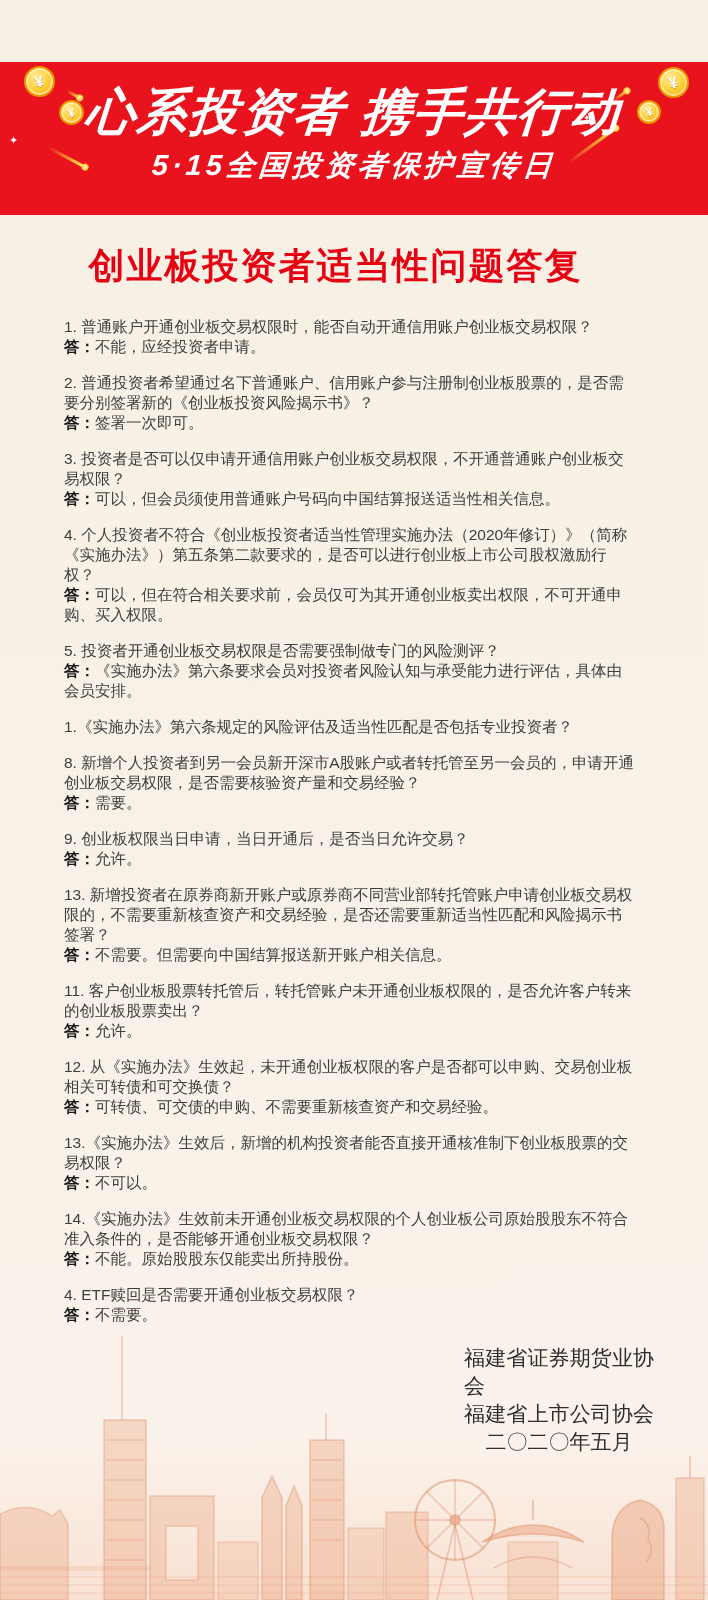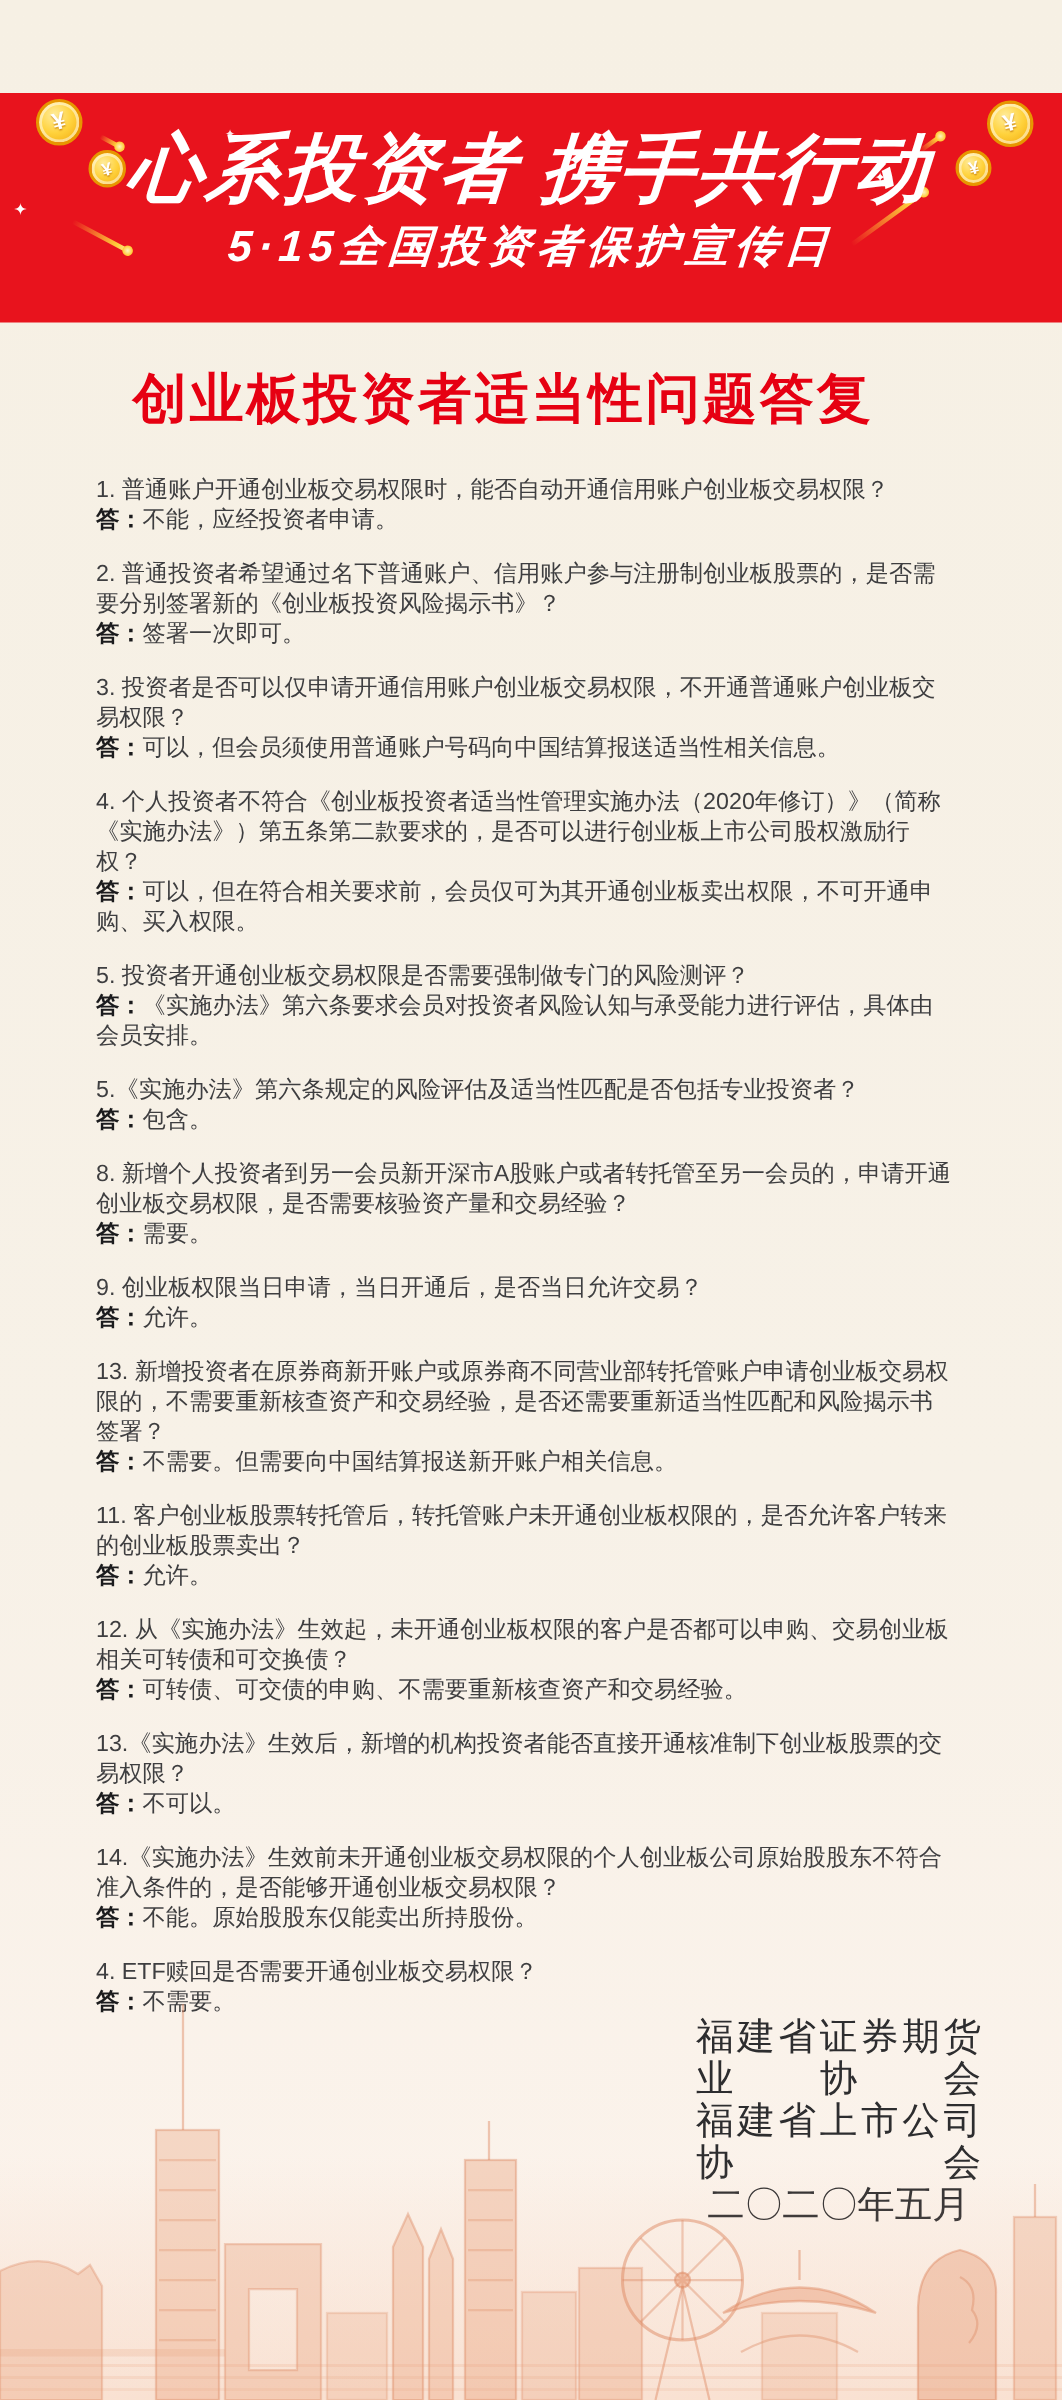--- a/index.html
+++ b/index.html
@@ -60,21 +60,21 @@
   .qa-list{
     position:absolute;top:317px;left:64px;width:584px;
     font-size:15.5px;line-height:20px;color:#3e3e40;
   }
   .qa-item{margin:0 12px 16px 0;}
   .qa-item p{margin:0;}
   .ans-label{font-weight:700;color:#1b1b1d;}
   
   .footer{
     position:absolute;top:1344px;right:54px;width:190px;
-    font-size:25px;line-height:28px;color:#2d2d2f;font-weight:500;margin-left:20px;
+    font-size:21px;line-height:28px;color:#2d2d2f;font-weight:500;margin-left:20px;
   }
   .footer .jl{text-align:justify;text-align-last:justify;}
   .footer .cl{text-align:right;text-align-last:center;}
   
   .skyline{position:absolute;left:0;bottom:0;width:708px;height:272px;display:block;}
 </style>
 </head>
 <body>
 
 <div class="page">
@@ -125,22 +125,21 @@
       <p class="question">4. 个人投资者不符合《创业板投资者适当性管理实施办法（2020年修订）》（简称《实施办法》）第五条第二款要求的，是否可以进行创业板上市公司股权激励行权？</p>
       <p class="answer"><span class="ans-label">答：</span><span>可以，但在符合相关要求前，会员仅可为其开通创业板卖出权限，不可开通申购、买入权限。</span></p>
     </div>
 
     <div class="qa-item">
       <p class="question">5. 投资者开通创业板交易权限是否需要强制做专门的风险测评？</p>
       <p class="answer"><span class="ans-label">答：</span><span>《实施办法》第六条要求会员对投资者风险认知与承受能力进行评估，具体由会员安排。</span></p>
     </div>
 
     <div class="qa-item">
-      <p class="question">5.《实施办法》第六条规定的风险评估及适当性匹配是否包括专业投资者？</p>
-      <p class="answer"><span class="ans-label">答：</span><span>包含。</span></p>
+      <p class="question">1.《实施办法》第六条规定的风险评估及适当性匹配是否包括专业投资者？</p>
     </div>
 
 
     <div class="qa-item">
       <p class="question">8. 新增个人投资者到另一会员新开深市A股账户或者转托管至另一会员的，申请开通创业板交易权限，是否需要核验资产量和交易经验？</p>
       <p class="answer"><span class="ans-label">答：</span><span>需要。</span></p>
     </div>
 
     <div class="qa-item">
       <p class="question">9. 创业板权限当日申请，当日开通后，是否当日允许交易？</p>

